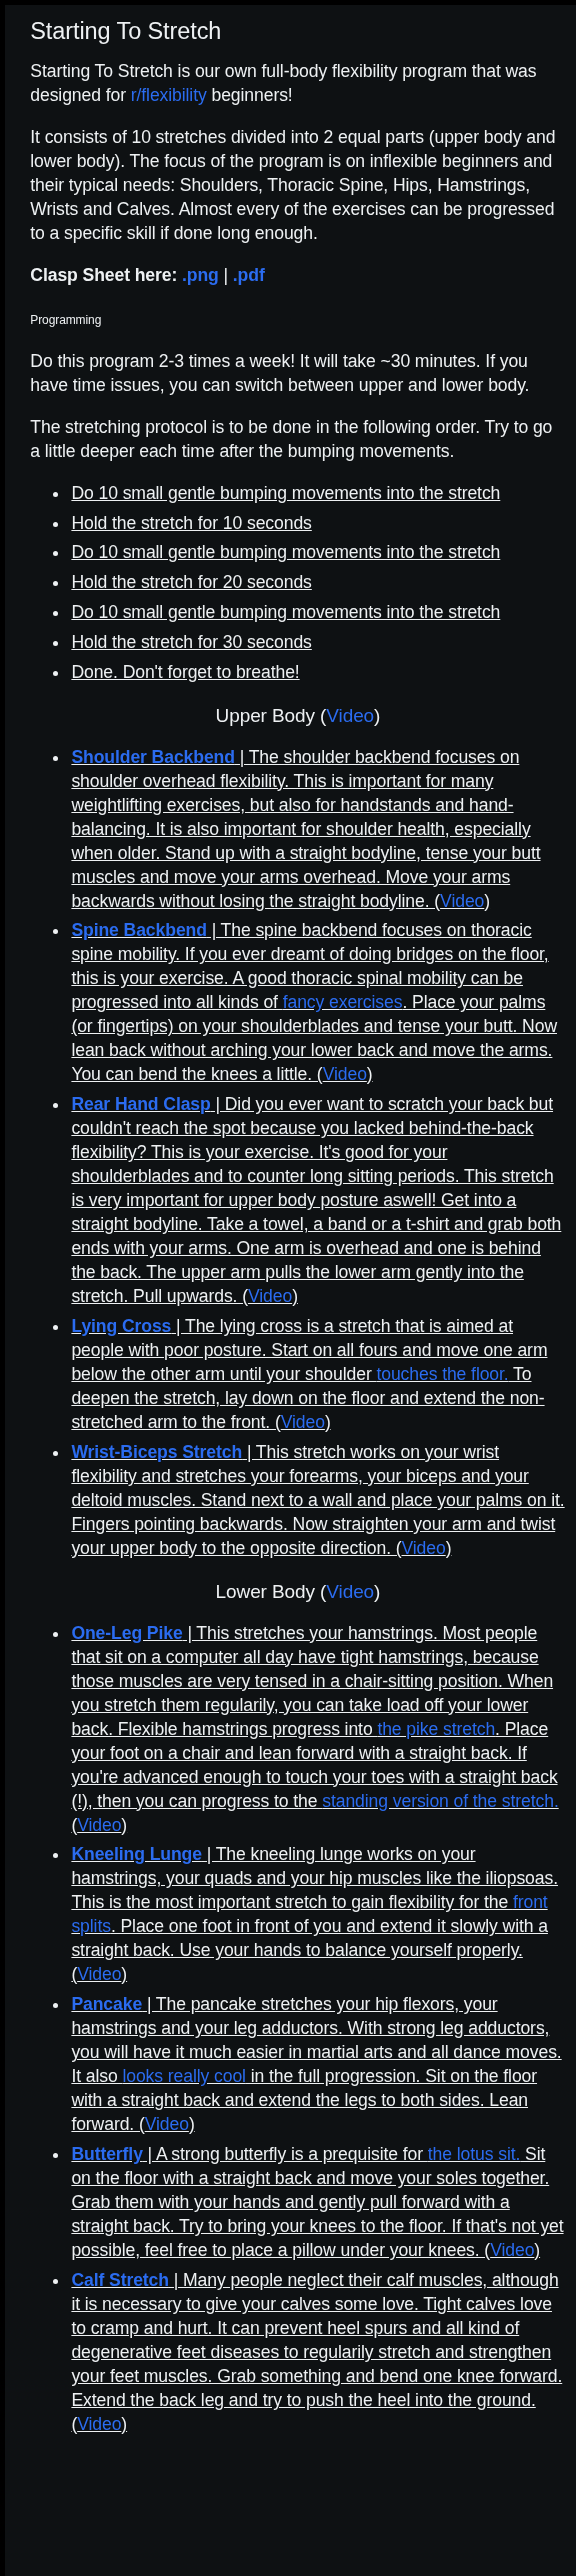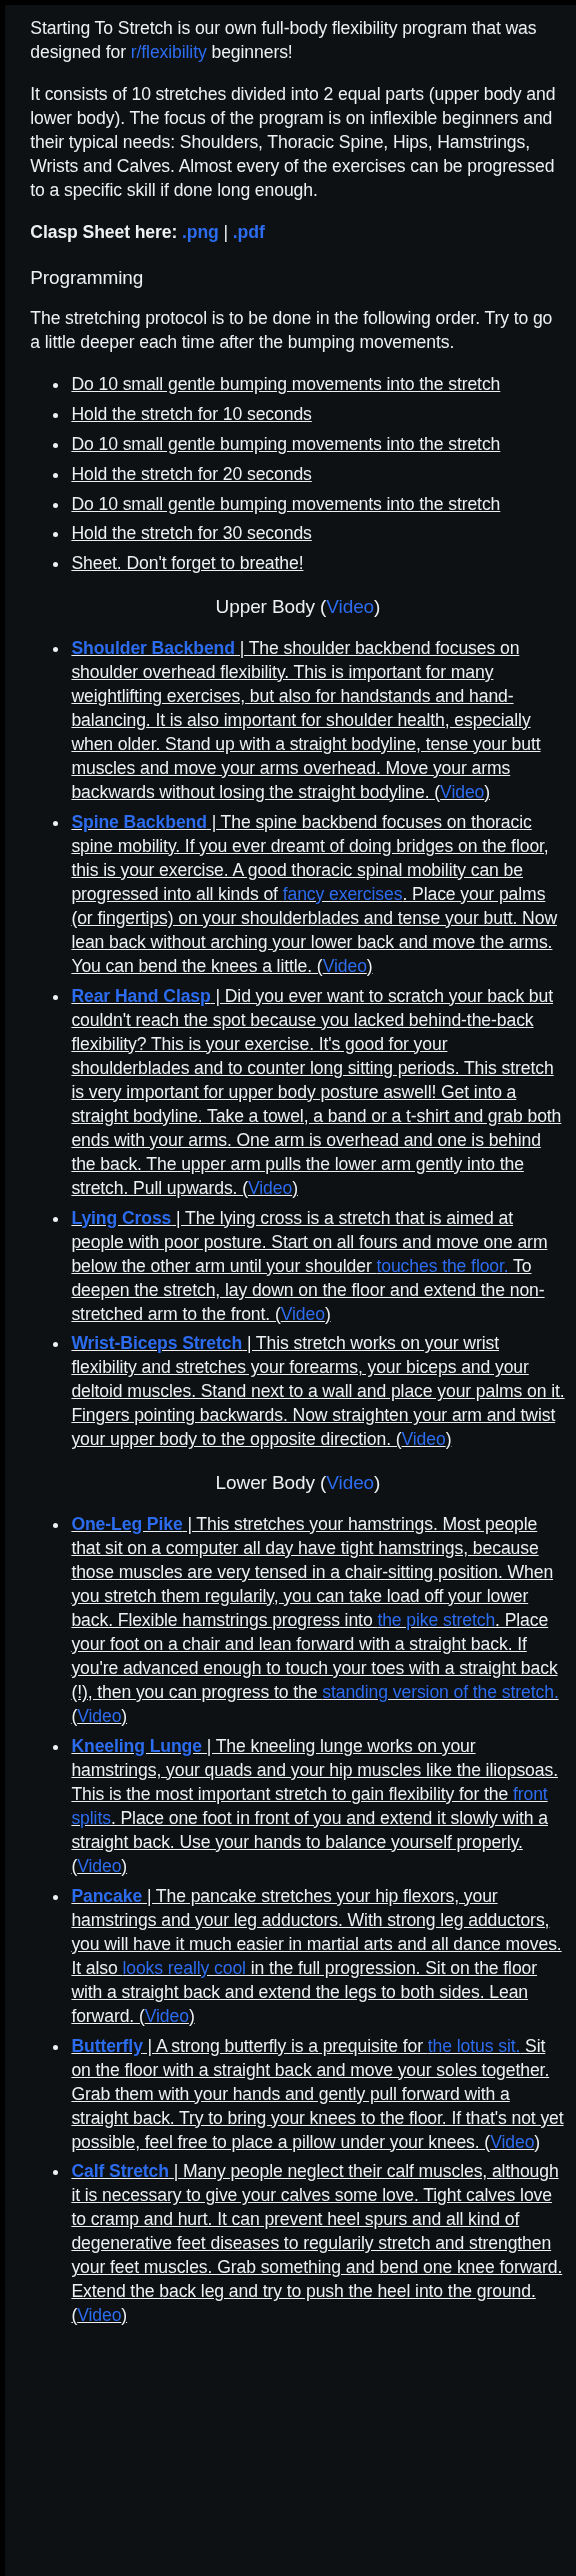--- a/index.html
+++ b/index.html
@@ -19,56 +19,58 @@
     min-height:2571px;
     background:var(--bg);
     color:var(--text);
     padding:10.7px 10.7px 37px 25px;
     font-size:17.6px;
     line-height:24px;
     letter-spacing:-0.1px;
   }
   h1,h2,h3{font-weight:400;color:var(--text);}
   h1{font-size:23.5px;line-height:31px;margin:0 0 11.7px 0;}
-  h2{font-size:19px;line-height:27px;margin:20px 0 15px 0;}
+  h2{font-size:12px;line-height:27px;margin:20px 0 15px 0;}
   h3{font-size:19px;line-height:26px;margin:16px 0 0 0;text-align:center;}
   p{margin:0 0 18px 0;}
   ul{margin:15.5px 0 19px 0;padding-left:39px;list-style:disc outside;}
   li{margin-bottom:5.9px;padding-left:2.1px;text-decoration:underline;}
   li::marker{color:var(--text);font-size:0.85em;}
   a.lnk{color:var(--link);text-decoration:none;cursor:pointer;}
   a.lnk.bold{font-weight:700;}
   strong{font-weight:700;color:var(--text);}
 </style>
 </head>
 <body>
 
 <article class="page">
 
+  <h1>Starting To Stretch</h1>
 
   <p>Starting To Stretch is our own full-body flexibility program that was designed for <a href="#" class="lnk">r/flexibility</a> beginners!</p>
 
   <p>It consists of 10 stretches divided into 2 equal parts (upper body and lower body). The focus of the program is on inflexible beginners and their typical needs: Shoulders, Thoracic Spine, Hips, Hamstrings, Wrists and Calves. Almost every of the exercises can be progressed to a specific skill if done long enough.</p>
 
 
   <p><strong>Clasp Sheet here: </strong><a href="#" class="lnk bold">.png</a> | <a href="#" class="lnk bold">.pdf</a></p>
 
   <h2>Programming</h2>
 
+  <p>Do this program 2-3 times a week! It will take ~30 minutes. If you have time issues, you can switch between upper and lower body.</p>
 
   <p>The stretching protocol is to be done in the following order. Try to go a little deeper each time after the bumping movements.</p>
 
   <ul>
     <li>Do 10 small gentle bumping movements into the stretch</li>
     <li>Hold the stretch for 10 seconds</li>
     <li>Do 10 small gentle bumping movements into the stretch</li>
     <li>Hold the stretch for 20 seconds</li>
     <li>Do 10 small gentle bumping movements into the stretch</li>
     <li>Hold the stretch for 30 seconds</li>
-    <li>Sheet. Don't forget to breathe!</li>
+    <li>Done. Don't forget to breathe!</li>
   </ul>
 
 
   <h3>Upper Body (<a href="#" class="lnk">Video</a>)</h3>
 
   <ul>
     <li><a href="#" class="lnk bold">Shoulder Backbend</a> | The shoulder backbend focuses on shoulder overhead flexibility. This is important for many weightlifting exercises, but also for handstands and hand-balancing. It is also important for shoulder health, especially when older. Stand up with a straight bodyline, tense your butt muscles and move your arms overhead. Move your arms backwards without losing the straight bodyline. (<a href="#" class="lnk">Video</a>)</li>
     <li><a href="#" class="lnk bold">Spine Backbend</a> | The spine backbend focuses on thoracic spine mobility. If you ever dreamt of doing bridges on the floor, this is your exercise. A good thoracic spinal mobility can be progressed into all kinds of <a href="#" class="lnk">fancy exercises</a>. Place your palms (or fingertips) on your shoulderblades and tense your butt. Now lean back without arching your lower back and move the arms. You can bend the knees a little. (<a href="#" class="lnk">Video</a>)</li>
     <li><a href="#" class="lnk bold">Rear Hand Clasp</a> | Did you ever want to scratch your back but couldn't reach the spot because you lacked behind-the-back flexibility? This is your exercise. It's good for your shoulderblades and to counter long sitting periods. This stretch is very important for upper body posture aswell! Get into a straight bodyline. Take a towel, a band or a t-shirt and grab both ends with your arms. One arm is overhead and one is behind the back. The upper arm pulls the lower arm gently into the stretch. Pull upwards. (<a href="#" class="lnk">Video</a>)</li>
     <li><a href="#" class="lnk bold">Lying Cross</a> | The lying cross is a stretch that is aimed at people with poor posture. Start on all fours and move one arm below the other arm until your shoulder <a href="#" class="lnk">touches the floor.</a> To deepen the stretch, lay down on the floor and extend the non-stretched arm to the front. (<a href="#" class="lnk">Video</a>)</li>

